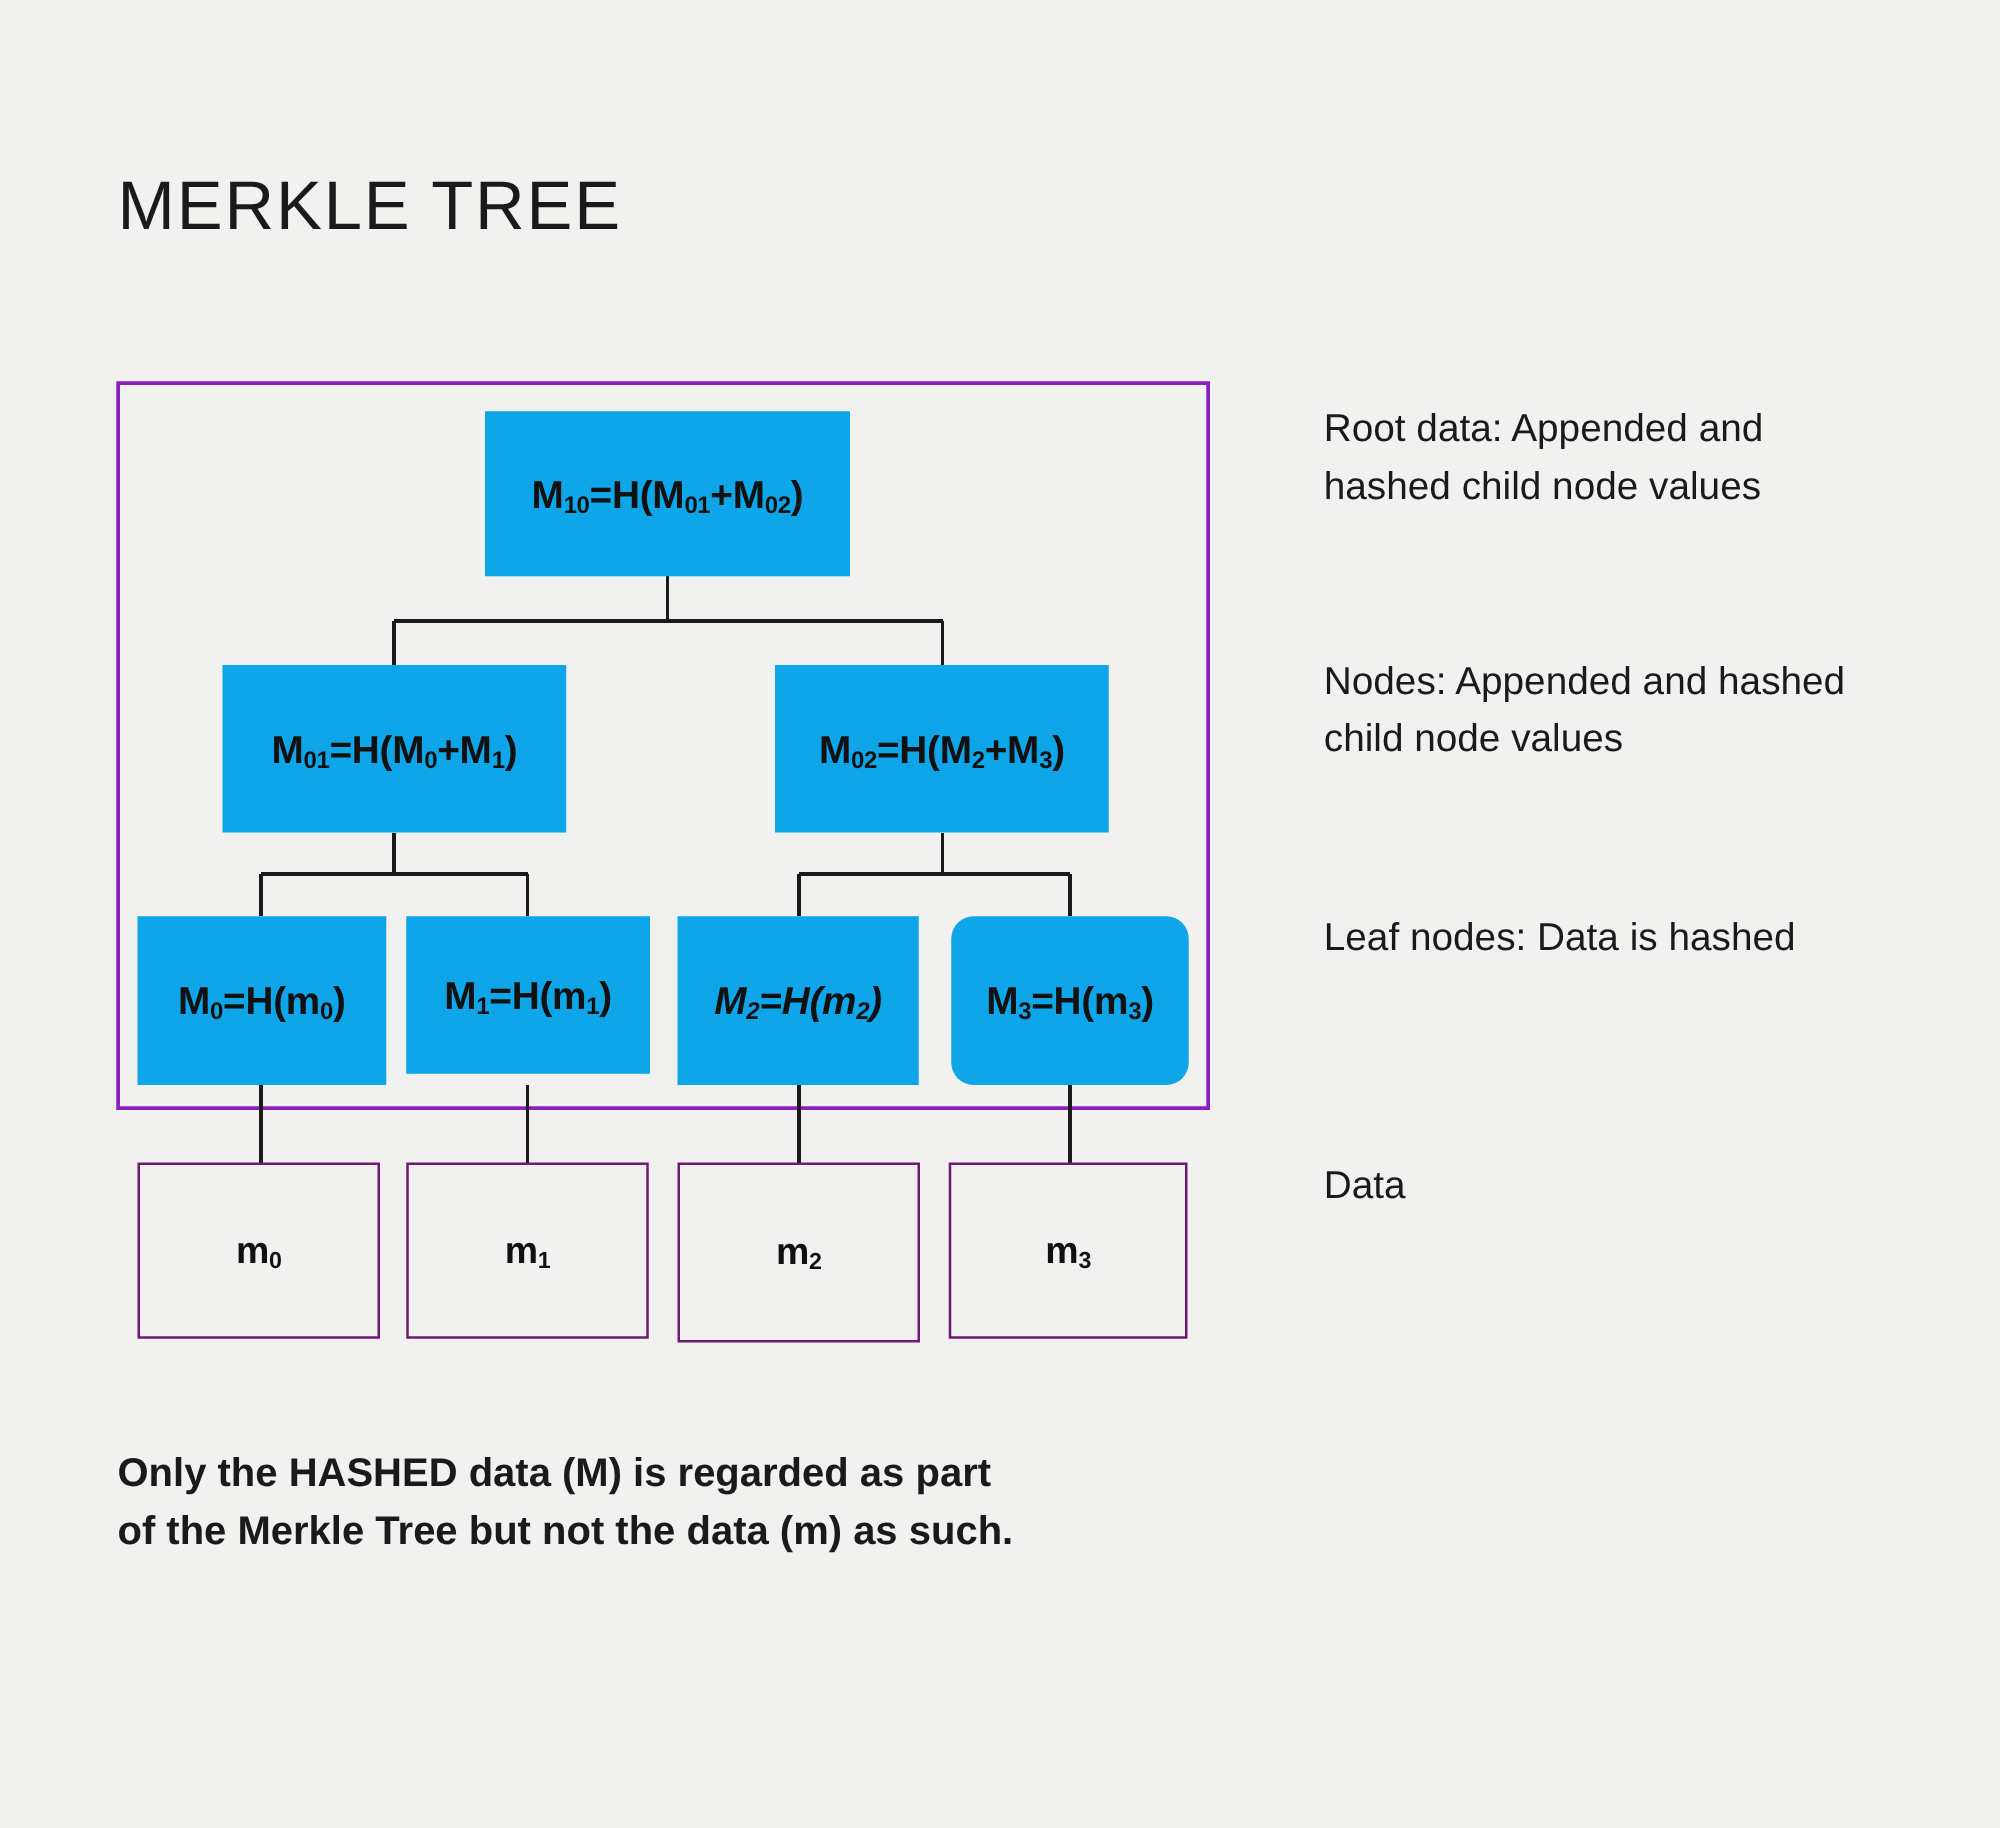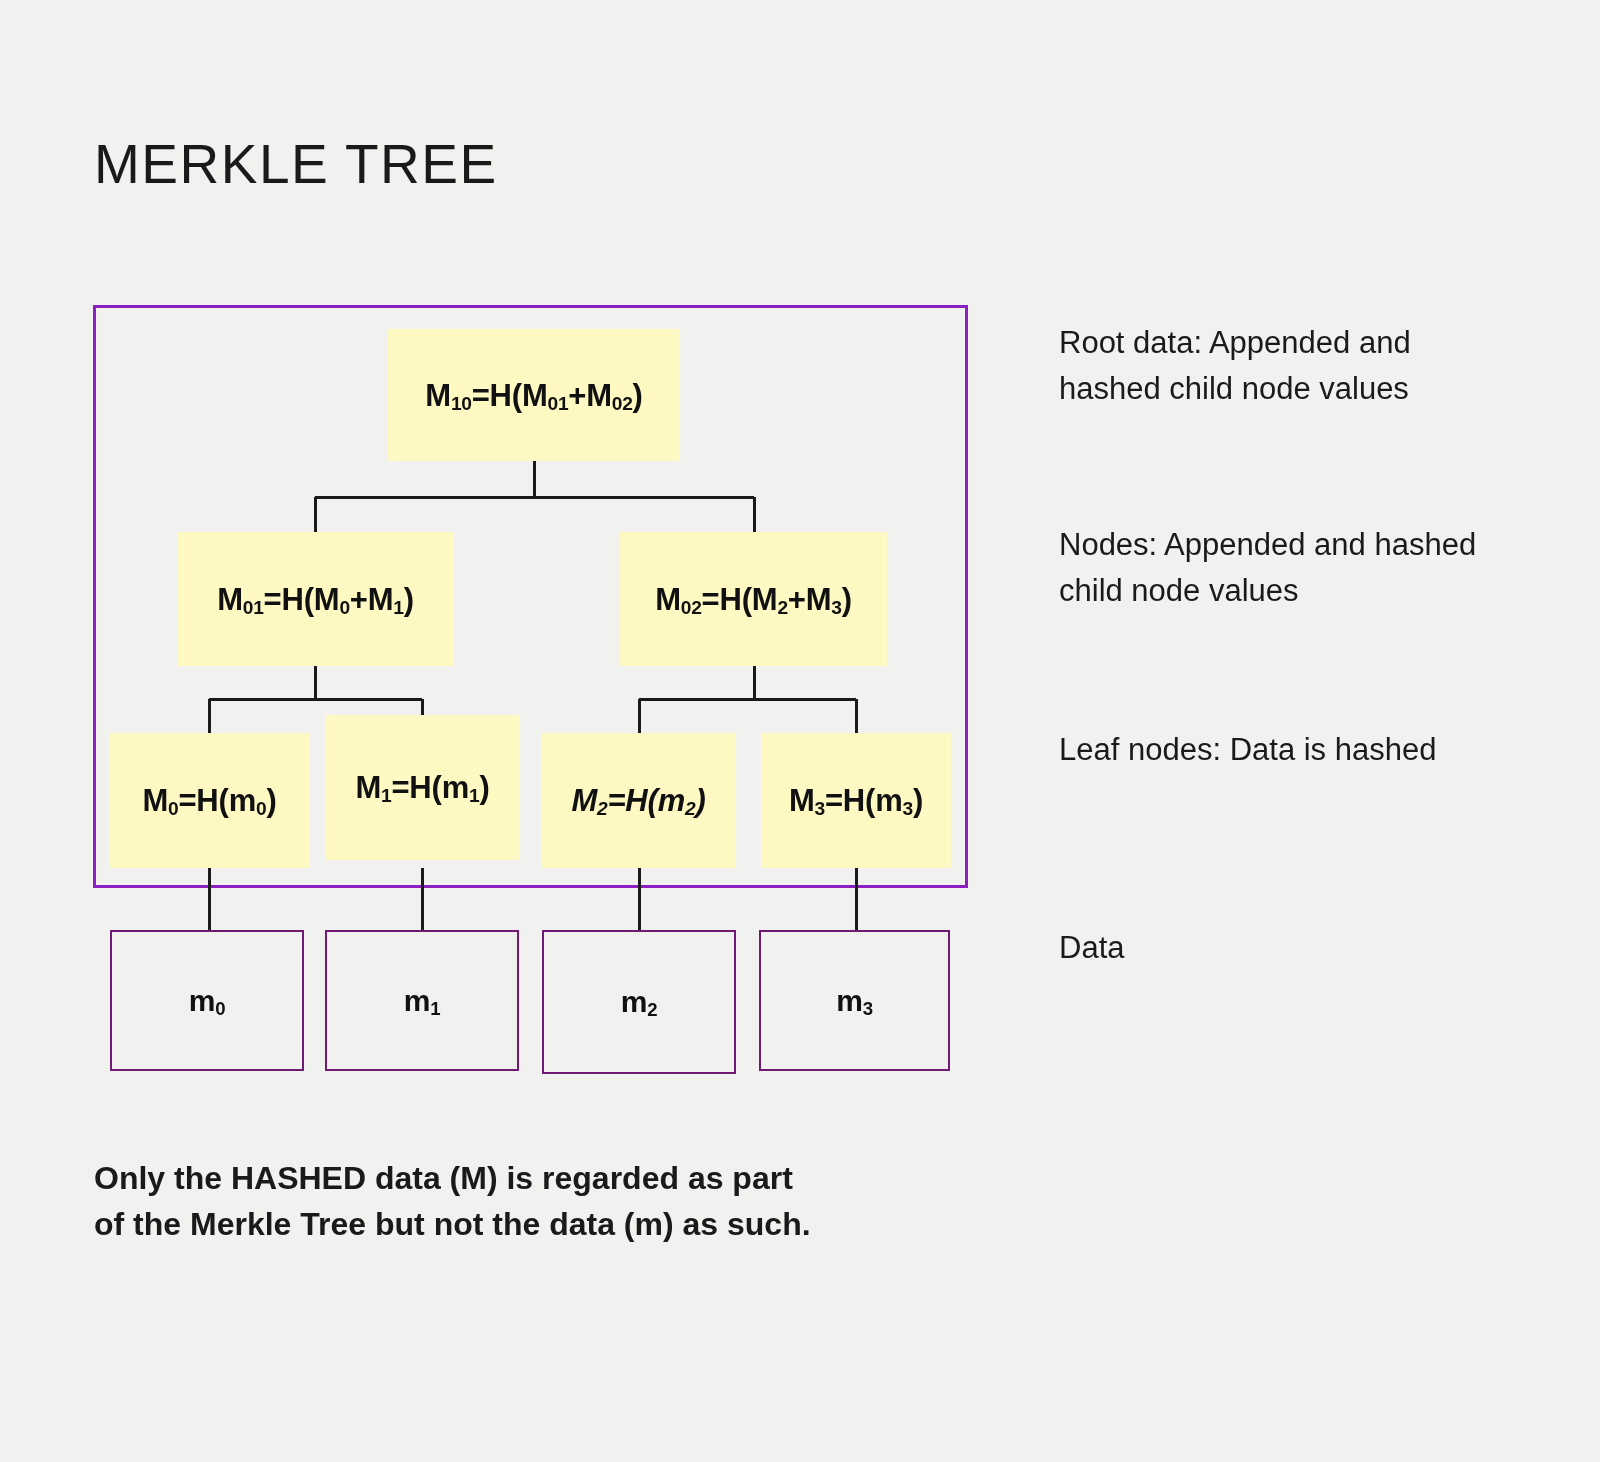--- a/index.html
+++ b/index.html
@@ -61,21 +61,21 @@
     box-sizing: border-box;
     display: flex;
     align-items: center;
     justify-content: center;
     font-weight: bold;
     color: #111111;
     letter-spacing: -0.2px;
     white-space: nowrap;
   }
   .node.hash {
-    background: #fef9c3;
+    background: #0ea5e9;
   }
   .node.data {
     background: transparent;
     border: 2px solid #701a75;
   }
   .node .lbl {
     font-size: 31px;
     line-height: 1;
   }
   .node.data .lbl {
@@ -89,23 +89,23 @@
     letter-spacing: -0.3px;
   }
 
   
   #node-root   { left: 388px; top: 329px; width: 292px; height: 132px; }
   
   #node-n01    { left: 178px; top: 532px; width: 275px; height: 134px; }
   #node-n02    { left: 620px; top: 532px; width: 267px; height: 134px; }
   
   #node-leaf0  { left: 110px; top: 733px; width: 199px; height: 135px; }
-  #node-leaf1  { left: 325px; top: 715px; width: 195px; height: 145px; }
+  #node-leaf1  { left: 325px; top: 733px; width: 195px; height: 126px; }
   #node-leaf2  { left: 542px; top: 733px; width: 193px; height: 135px; font-style: italic; }
-  #node-leaf3  { left: 761px; top: 733px; width: 190px; height: 135px; }
+  #node-leaf3  { left: 761px; top: 733px; width: 190px; height: 135px; border-radius: 18px; }
   
   #node-data0  { left: 110px; top: 930px; width: 194px; height: 141px; }
   #node-data1  { left: 325px; top: 930px; width: 194px; height: 141px; }
   #node-data2  { left: 542px; top: 930px; width: 194px; height: 144px; }
   #node-data3  { left: 759px; top: 930px; width: 191px; height: 141px; }
 
   
   .annotation {
     position: absolute;
     font-size: 31px;

